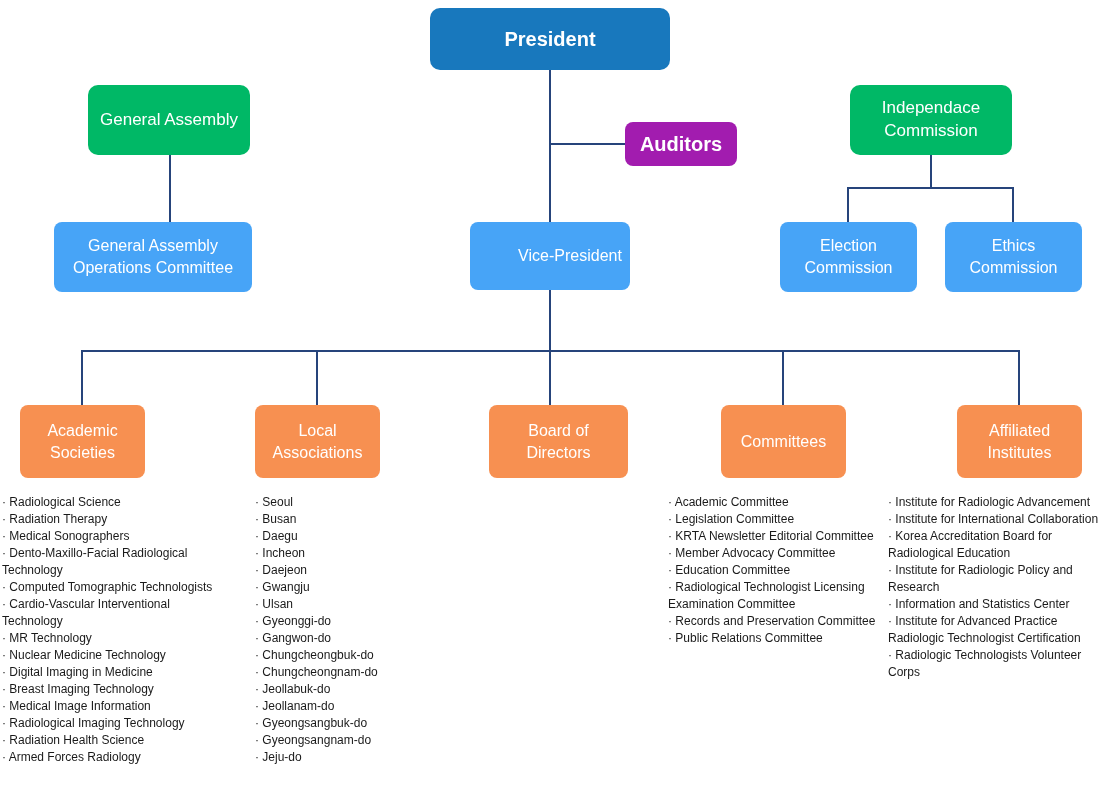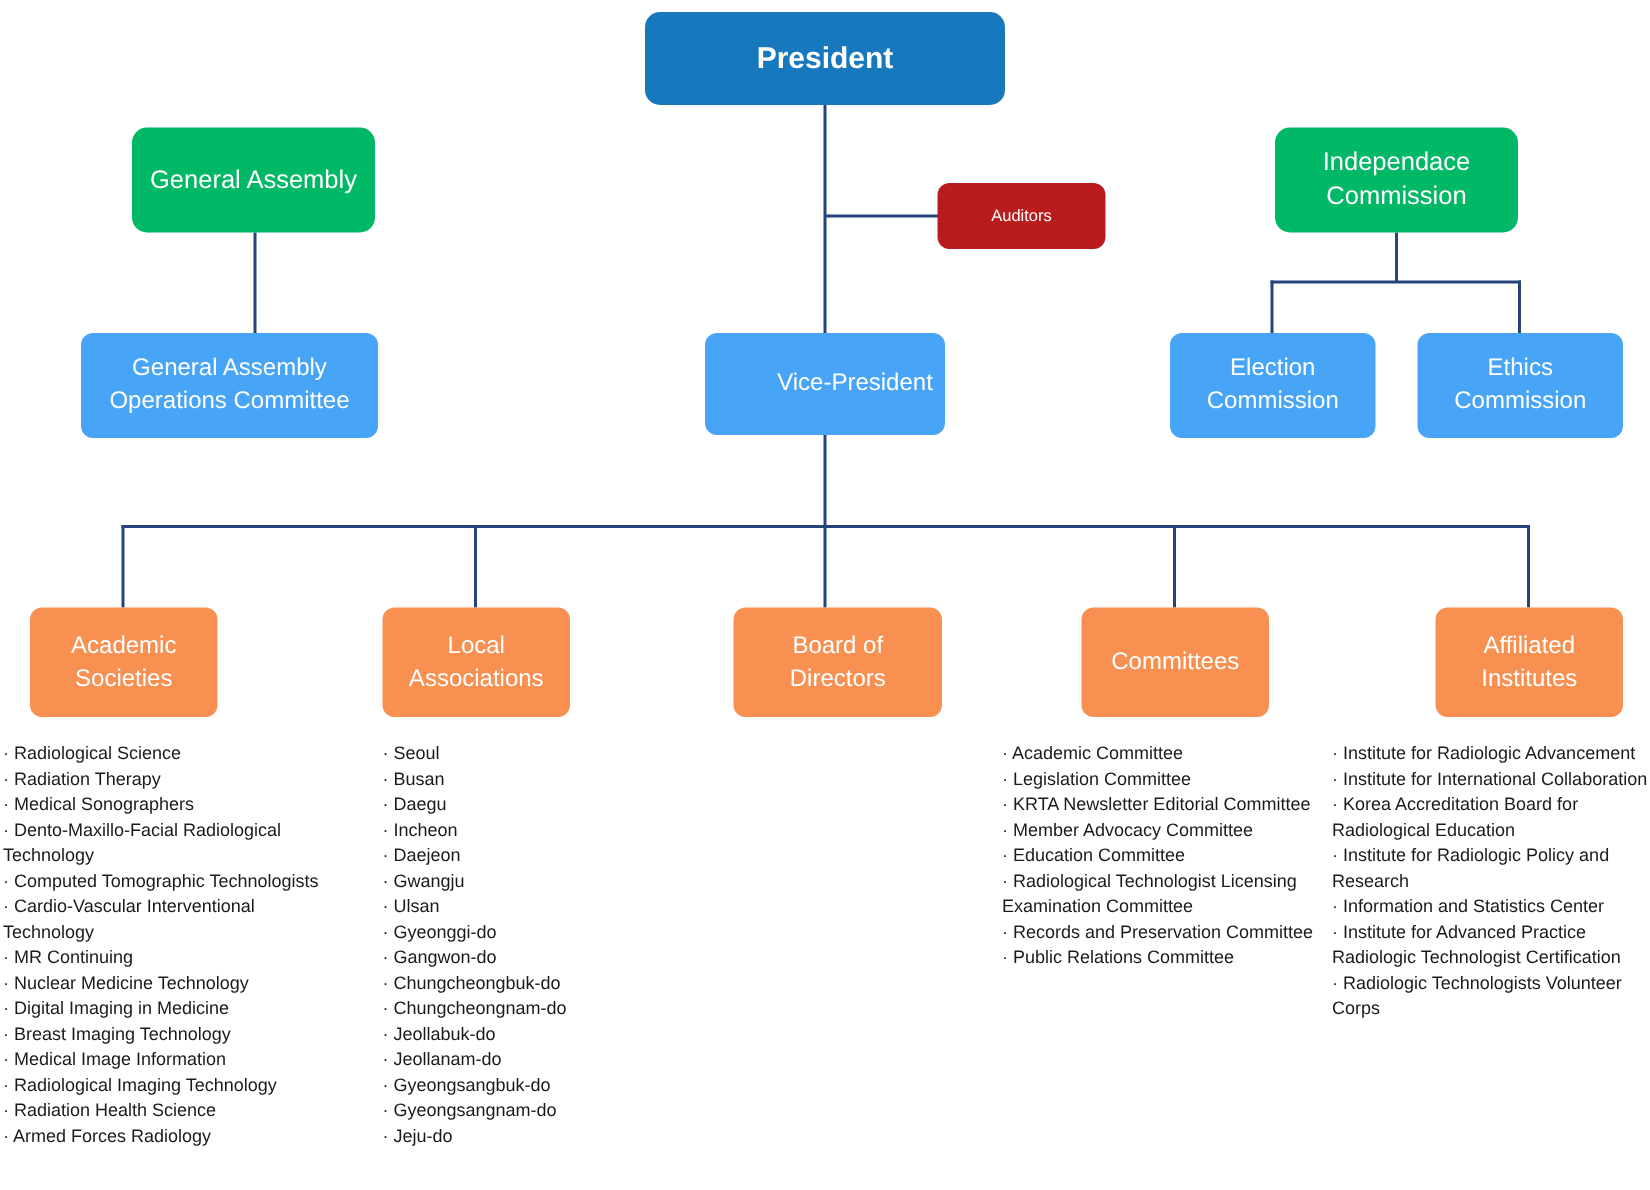--- a/index.html
+++ b/index.html
@@ -18,21 +18,21 @@
     align-items: center;
     justify-content: center;
     text-align: center;
     color: #ffffff;
     border-radius: 10px;
     line-height: 1.35;
     padding: 4px 8px;
   }
   .node.president   { background: #1878bd; font-size: 20px; font-weight: bold; }
   .node.green       { background: #00b866; font-size: 17px; }
-  .node.purple      { background: #b91c1c; font-size: 11px; font-weight: normal; border-radius: 8px; }
+  .node.purple      { background: #a21caf; font-size: 20px; font-weight: bold; border-radius: 8px; }
   .node.lightblue   { background: #47a4f7; font-size: 16px; border-radius: 8px; }
   .node.orange      { background: #f79051; font-size: 16px; border-radius: 8px; }
   .line {
     position: absolute;
     background: #26447b;
   }
   .org-list {
     position: absolute;
     font-size: 12px;
     line-height: 17px;
@@ -86,21 +86,21 @@
 
   <div class="node orange" style="left:957px; top:405px; width:125px; height:73px;">Affiliated Institutes</div>
 
   <div class="org-list" style="left:2px; top:494px; width:215px;">
       <div class="list-item">· Radiological Science</div>
       <div class="list-item">· Radiation Therapy</div>
       <div class="list-item">· Medical Sonographers</div>
       <div class="list-item">· Dento-Maxillo-Facial Radiological Technology</div>
       <div class="list-item">· Computed Tomographic Technologists</div>
       <div class="list-item">· Cardio-Vascular Interventional Technology</div>
-      <div class="list-item">· MR Continuing</div>
+      <div class="list-item">· MR Technology</div>
       <div class="list-item">· Nuclear Medicine Technology</div>
       <div class="list-item">· Digital Imaging in Medicine</div>
       <div class="list-item">· Breast Imaging Technology</div>
       <div class="list-item">· Medical Image Information</div>
       <div class="list-item">· Radiological Imaging Technology</div>
       <div class="list-item">· Radiation Health Science</div>
       <div class="list-item">· Armed Forces Radiology</div>
     </div>
 
   <div class="org-list" style="left:255px; top:494px; width:160px;">

